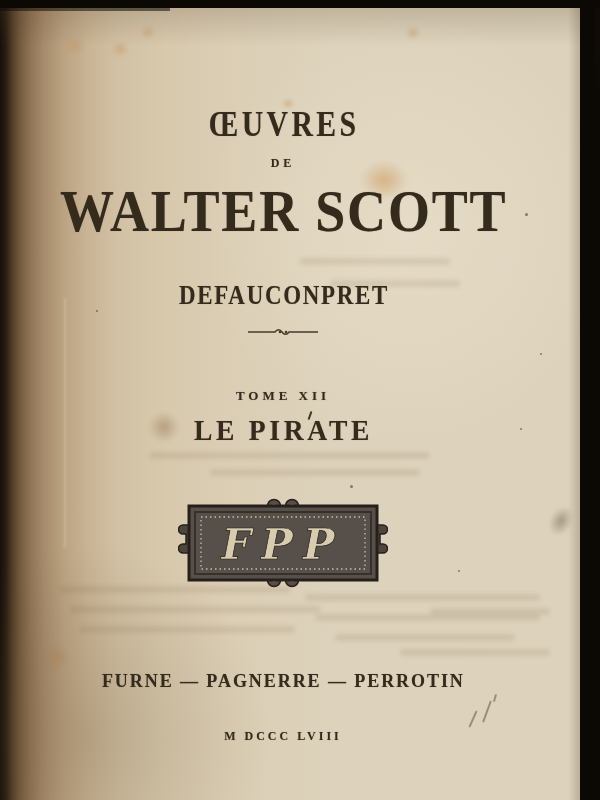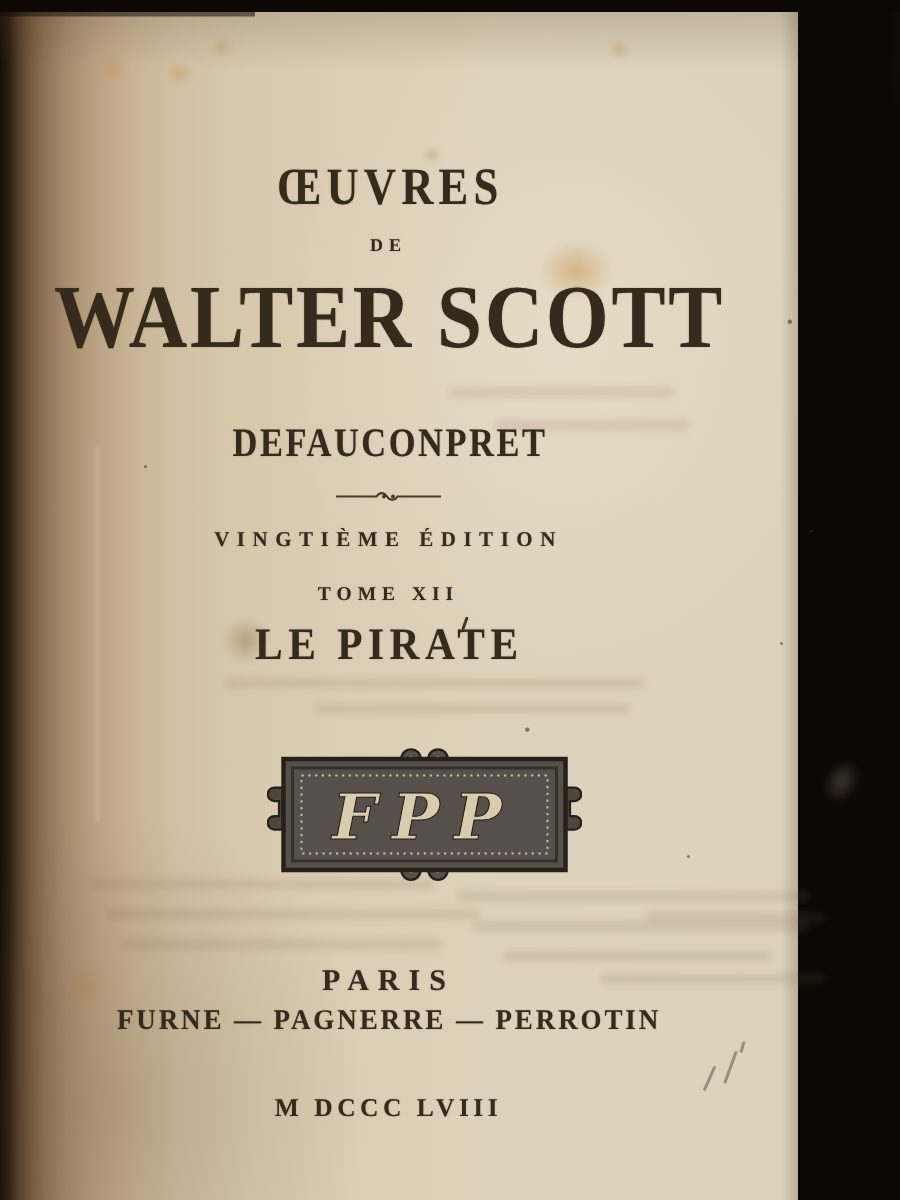--- a/index.html
+++ b/index.html
@@ -2,21 +2,21 @@
 <html><head>
 <meta charset="utf-8">
 <style>
   html,body{margin:0;padding:0;width:600px;height:800px;overflow:hidden;background:#0c0905;}
   *{box-sizing:border-box;}
   .scan{position:relative;width:600px;height:800px;font-family:"Liberation Serif",serif;}
   .top-strip{position:absolute;left:0;top:0;width:600px;height:8px;background:#0c0905;z-index:6;}
   .top-strip2{position:absolute;left:0;top:8px;width:170px;height:3px;background:rgba(18,12,7,.55);z-index:6;}
   .right-edge-shadow{position:absolute;right:0;top:8px;width:5px;height:90px;
      background:linear-gradient(180deg,rgba(18,12,7,.85),rgba(18,12,7,0));z-index:6;}
-  .page{position:absolute;left:0;top:8px;width:532px;height:792px;background-color:#dcd1ba;
+  .page{position:absolute;left:0;top:8px;width:580px;height:792px;background-color:#dcd1ba;
      background-image:
        linear-gradient(180deg,rgba(80,62,40,.20),rgba(80,62,40,0) 38px),
        linear-gradient(270deg,rgba(60,48,30,.22),rgba(60,48,30,0) 12px),
        radial-gradient(50% 40% at 70% 28%,rgba(248,240,222,.30),rgba(248,240,222,0) 70%),
        radial-gradient(45% 35% at 15% 92%,rgba(100,80,50,.22),rgba(100,80,50,0) 70%),
        linear-gradient(90deg,#150f09 0px,#2a1e12 6px,#503c27 12px,#735a3e 20px,#8f7355 30px,
          #a78c6c 44px,#bba382 64px,#c9b495 88px,#d2c1a4 118px,#d8c9ad 165px,#dbceb5 230px,
          #ddd2bb 330px,#ddd3bd 100%);}
   .t{position:absolute;left:0;width:100%;text-align:center;padding-right:14px;color:#352b1d;
      font-family:"Liberation Serif",serif;white-space:nowrap;line-height:1;z-index:3;
@@ -25,21 +25,21 @@
   #de-word{top:149px;font-size:12px;letter-spacing:4px;font-weight:bold;}
   #author{top:173px;font-size:60px;letter-spacing:2px;font-weight:bold;transform:scaleX(.9);}
   #traduction{top:250px;font-size:13px;letter-spacing:5px;font-weight:bold;}
   #translator{top:274px;font-size:27px;letter-spacing:2px;font-weight:bold;transform:scaleX(.85);}
   #edition{top:346px;font-size:14px;letter-spacing:5px;font-weight:bold;}
   #tome{top:381px;font-size:13px;letter-spacing:4px;font-weight:bold;}
   #book-title{top:407px;font-size:30px;letter-spacing:4px;font-weight:bold;transform:scaleX(.92);}
   #paris{top:636px;font-size:20px;letter-spacing:6px;font-weight:bold;}
   #publishers{top:663px;font-size:19px;letter-spacing:2px;font-weight:bold;transform:scaleX(.95);}
   #trade{top:694px;font-size:13px;letter-spacing:3px;font-weight:bold;}
-  #year-line{top:722px;font-size:17px;letter-spacing:3px;font-weight:bold;}
+  #year-line{top:722px;font-size:12px;letter-spacing:3px;font-weight:bold;}
   .rule-wrap{position:absolute;left:0;top:316px;width:100%;text-align:center;padding-right:14px;z-index:3;}
   .device-svg{position:absolute;left:178px;top:489px;z-index:3;}
   .stain{position:absolute;border-radius:50%;filter:blur(1.5px);z-index:2;}
   .ghost{position:absolute;height:7px;border-radius:4px;background:rgba(125,103,72,.15);filter:blur(2px);z-index:1;}
   .speck{position:absolute;border-radius:50%;background:rgba(60,45,30,.55);z-index:2;}
   .pencil{position:absolute;width:2px;background:rgba(92,86,74,.55);border-radius:2px;filter:blur(.4px);z-index:3;}
   .scratch{position:absolute;left:64px;top:290px;width:2px;height:250px;background:rgba(232,222,200,.30);
      filter:blur(1px);z-index:2;}
   .ink-mark{position:absolute;left:309px;top:403px;width:2px;height:9px;background:#40362a;
      transform:rotate(20deg);border-radius:1px;z-index:4;}
@@ -88,21 +88,20 @@
     <div class="t" id="translator">DEFAUCONPRET</div>
 
     <div class="rule-wrap">
       <svg width="72" height="12" viewBox="0 0 72 12">
         <path d="M1,6 H28 c2,-3 5,-3 7,0 c2,3 5,3 7,0 H71" stroke="#473b2a" stroke-width="1.4" fill="none"></path>
         <circle cx="33" cy="6" r="1.3" fill="#473b2a"></circle>
         <circle cx="39" cy="6" r="1.3" fill="#473b2a"></circle>
       </svg>
     </div>
 
-    <div class="t" id="edition">VINGTIÈME ÉDITION</div>
     <div class="t" id="tome">TOME XII</div>
     <div class="t" id="book-title">LE PIRATE</div>
     <i class="ink-mark"></i>
 
     <svg class="device-svg" width="210" height="92" viewBox="0 0 210 92">
 
       <path d="M12,28 h-7 a4.5,4.5 0 0 0 0,9 h3 v10 h-3 a4.5,4.5 0 0 0 0,9 h7 z" fill="#4c463d" stroke="#25201a" stroke-width="1.5"></path>
       <path d="M198,28 h7 a4.5,4.5 0 0 1 0,9 h-3 v10 h3 a4.5,4.5 0 0 1 0,9 h-7 z" fill="#4c463d" stroke="#25201a" stroke-width="1.5"></path>
 
       <circle cx="96" cy="9" r="6.5" fill="#57504a" stroke="#25201a" stroke-width="1.5"></circle>
@@ -118,21 +117,20 @@
       <circle cx="195" cy="13" r="3.5" fill="#4c463d" stroke="#25201a"></circle>
       <circle cx="15" cy="79" r="3.5" fill="#4c463d" stroke="#25201a"></circle>
       <circle cx="195" cy="79" r="3.5" fill="#4c463d" stroke="#25201a"></circle>
 
       <rect x="11" y="9" width="188" height="74" fill="#57504a" stroke="#25201a" stroke-width="3"></rect>
       <rect x="17" y="15" width="176" height="62" fill="none" stroke="#35302a" stroke-width="2"></rect>
       <rect x="23" y="20" width="164" height="52" fill="none" stroke="#c9bda2" stroke-width="1.3" stroke-dasharray="1.5,3"></rect>
       <text x="105" y="62" text-anchor="middle" font-family="DejaVu Serif, serif" font-style="italic" font-weight="bold" font-size="42" letter-spacing="10" fill="#d8ccae" stroke="#1f1b15" stroke-width="0.7">FPP</text>
     </svg>
 
-    <div class="t" id="paris">PARIS</div>
     <div class="t" id="publishers">FURNE — PAGNERRE — PERROTIN</div>
     <div class="t" id="year-line">M DCCC LVIII</div>
 
     <i class="pencil" style="left:472px;top:702px;height:18px;transform:rotate(24deg);"></i>
     <i class="pencil" style="left:486px;top:692px;height:23px;transform:rotate(20deg);"></i>
     <i class="pencil" style="left:494px;top:686px;height:8px;transform:rotate(16deg);"></i>
 
   </div>
 
   <div class="top-strip"></div>

